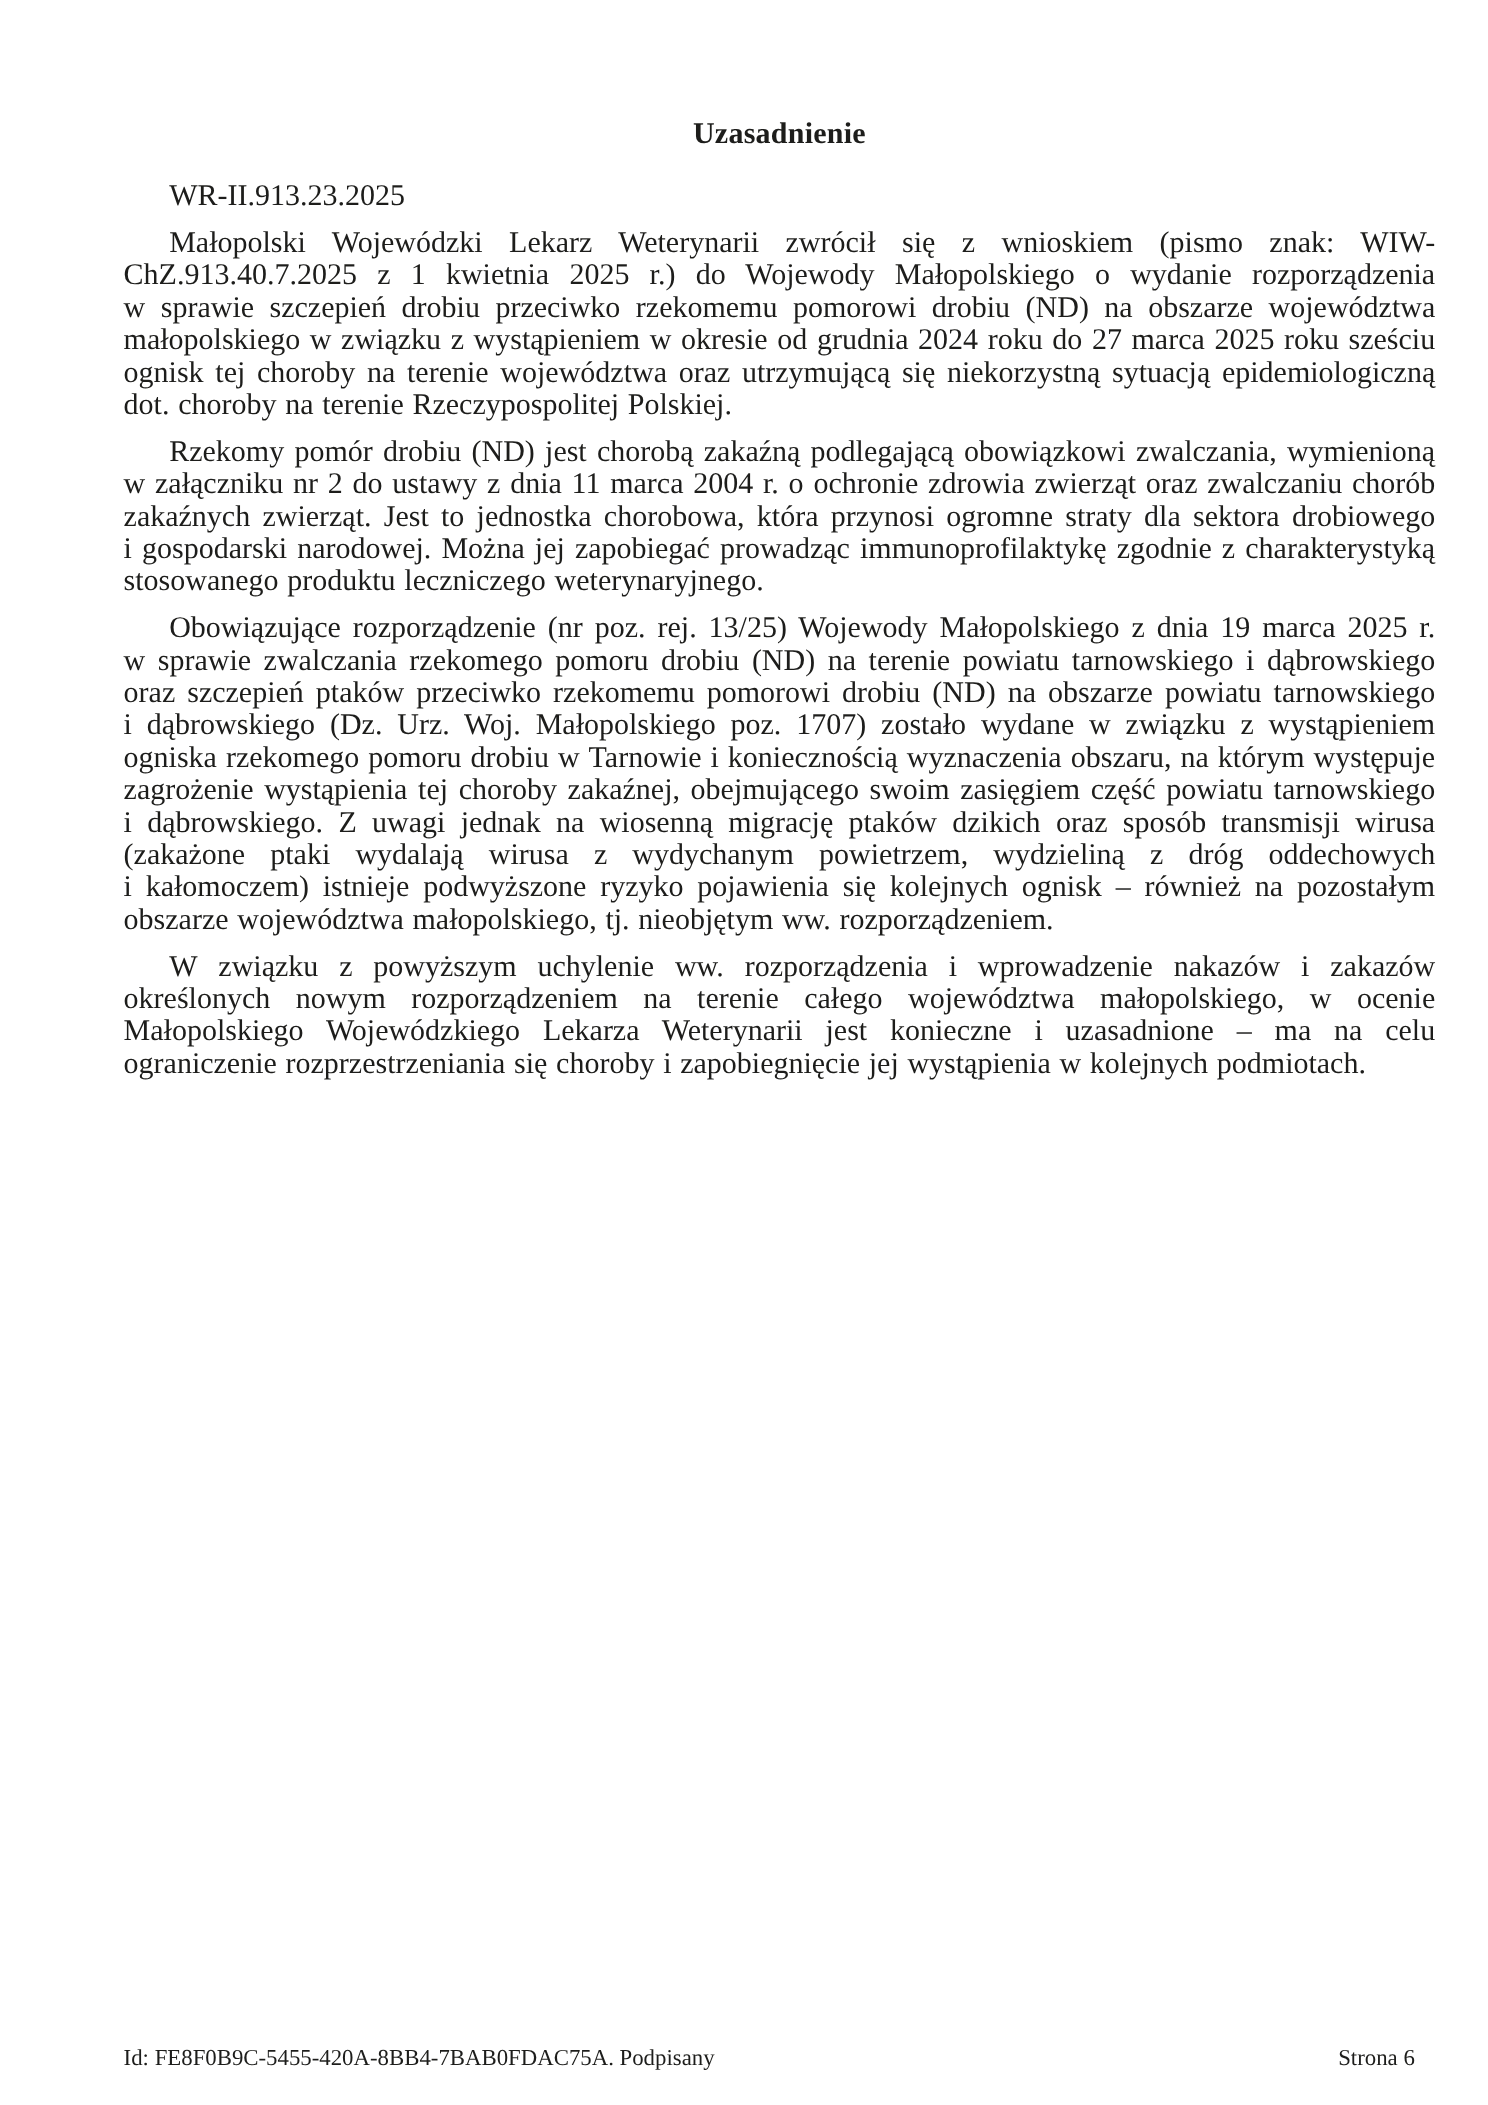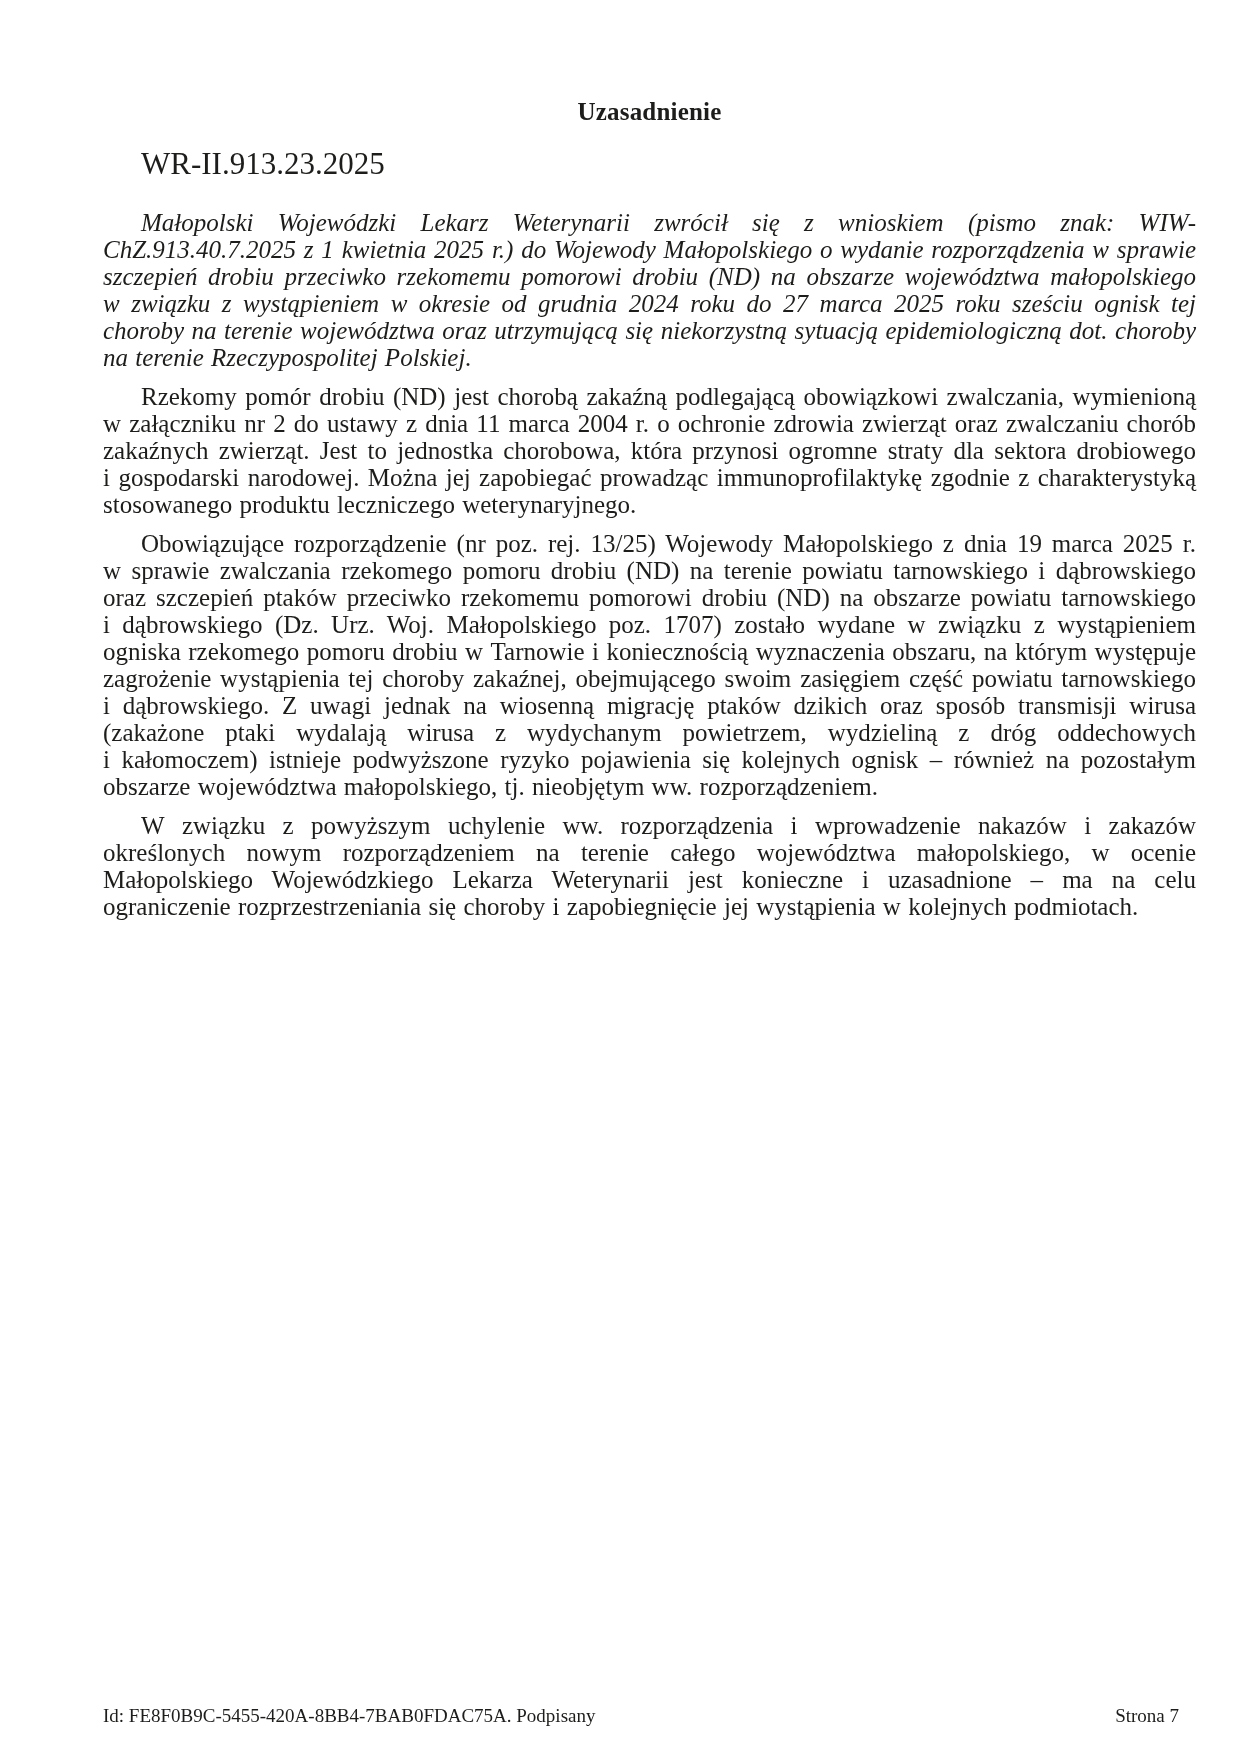--- a/index.html
+++ b/index.html
@@ -25,35 +25,34 @@
   .doc-title {
     margin: 0;
     font-size: 25px;
     line-height: 32px;
     font-weight: bold;
     text-align: center;
     letter-spacing: 0.2px;
   }
   .ref {
     margin: 22px 0 0 0;
-    font-size: 31px;
+    font-size: 25px;
     line-height: 27px;
     text-indent: 38px;
   }
   .para {
     margin: 12px 0 0 0;
     font-size: 25px;
     line-height: 27px;
     text-align: justify;
     text-indent: 38px;
     word-spacing: 1px;
   }
   .para.first {
-    margin-top: 32px;
-    font-style: italic;
+    margin-top: 12px;
   }
   .footer {
     position: absolute;
     left: 103px;
     right: 61px;
     top: 1702px;
     display: flex;
     justify-content: space-between;
     align-items: baseline;
     font-size: 19px;
@@ -74,16 +73,16 @@
   <p class="para first">Małopolski Wojewódzki Lekarz Weterynarii zwrócił się z&nbsp;wnioskiem (pismo znak: WIW-ChZ.913.40.7.2025 z&nbsp;1 kwietnia 2025&nbsp;r.) do Wojewody Małopolskiego o&nbsp;wydanie rozporządzenia w&nbsp;sprawie szczepień drobiu przeciwko rzekomemu pomorowi drobiu (ND) na obszarze województwa małopolskiego w&nbsp;związku z&nbsp;wystąpieniem w&nbsp;okresie od grudnia 2024 roku do 27&nbsp;marca 2025&nbsp;roku sześciu ognisk tej choroby na terenie województwa oraz utrzymującą się niekorzystną sytuacją epidemiologiczną dot. choroby na terenie Rzeczypospolitej Polskiej.</p>
 
   <p class="para">Rzekomy pomór drobiu (ND) jest chorobą zakaźną podlegającą obowiązkowi zwalczania, wymienioną w&nbsp;załączniku nr 2&nbsp;do ustawy z&nbsp;dnia 11&nbsp;marca 2004&nbsp;r. o&nbsp;ochronie zdrowia zwierząt oraz zwalczaniu chorób zakaźnych zwierząt. Jest to jednostka chorobowa, która przynosi ogromne straty dla sektora drobiowego i&nbsp;gospodarski narodowej. Można jej zapobiegać prowadząc immunoprofilaktykę zgodnie z&nbsp;charakterystyką stosowanego produktu leczniczego weterynaryjnego.</p>
 
   <p class="para">Obowiązujące rozporządzenie (nr poz. rej. 13/25) Wojewody Małopolskiego z&nbsp;dnia 19&nbsp;marca 2025&nbsp;r. w&nbsp;sprawie zwalczania rzekomego pomoru drobiu (ND) na terenie powiatu tarnowskiego i&nbsp;dąbrowskiego oraz szczepień ptaków przeciwko rzekomemu pomorowi drobiu (ND) na obszarze powiatu tarnowskiego i&nbsp;dąbrowskiego (Dz. Urz. Woj. Małopolskiego poz. 1707) zostało wydane w&nbsp;związku z&nbsp;wystąpieniem ogniska rzekomego pomoru drobiu w&nbsp;Tarnowie i&nbsp;koniecznością wyznaczenia obszaru, na którym występuje zagrożenie wystąpienia tej choroby zakaźnej, obejmującego swoim zasięgiem część powiatu tarnowskiego i&nbsp;dąbrowskiego. Z&nbsp;uwagi jednak na wiosenną migrację ptaków dzikich oraz sposób transmisji wirusa (zakażone ptaki wydalają wirusa z&nbsp;wydychanym powietrzem, wydzieliną z&nbsp;dróg oddechowych i&nbsp;kałomoczem) istnieje podwyższone ryzyko pojawienia się kolejnych ognisk – również na pozostałym obszarze województwa małopolskiego, tj. nieobjętym ww. rozporządzeniem.</p>
 
   <p class="para">W&nbsp;związku z&nbsp;powyższym uchylenie ww. rozporządzenia i&nbsp;wprowadzenie nakazów i&nbsp;zakazów określonych nowym rozporządzeniem na terenie całego województwa małopolskiego, w&nbsp;ocenie Małopolskiego Wojewódzkiego Lekarza Weterynarii jest konieczne i&nbsp;uzasadnione – ma na celu ograniczenie rozprzestrzeniania się choroby i&nbsp;zapobiegnięcie jej wystąpienia w&nbsp;kolejnych podmiotach.</p>
 
   <div class="footer">
     <span class="doc-id">Id: FE8F0B9C-5455-420A-8BB4-7BAB0FDAC75A. Podpisany</span>
-    <span class="page-num">Strona 7</span>
+    <span class="page-num">Strona 6</span>
   </div>
 
 </div>
 
 </body></html>

